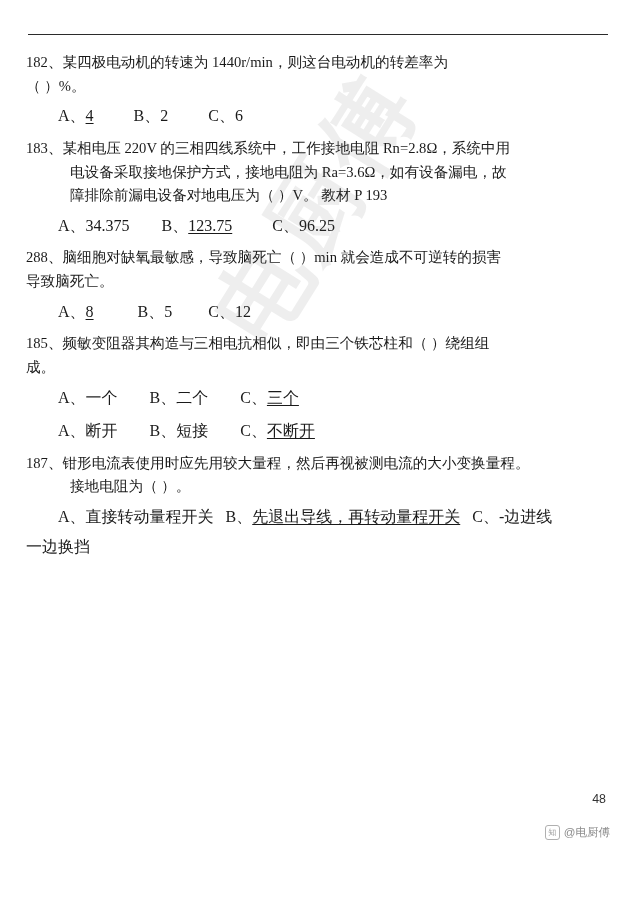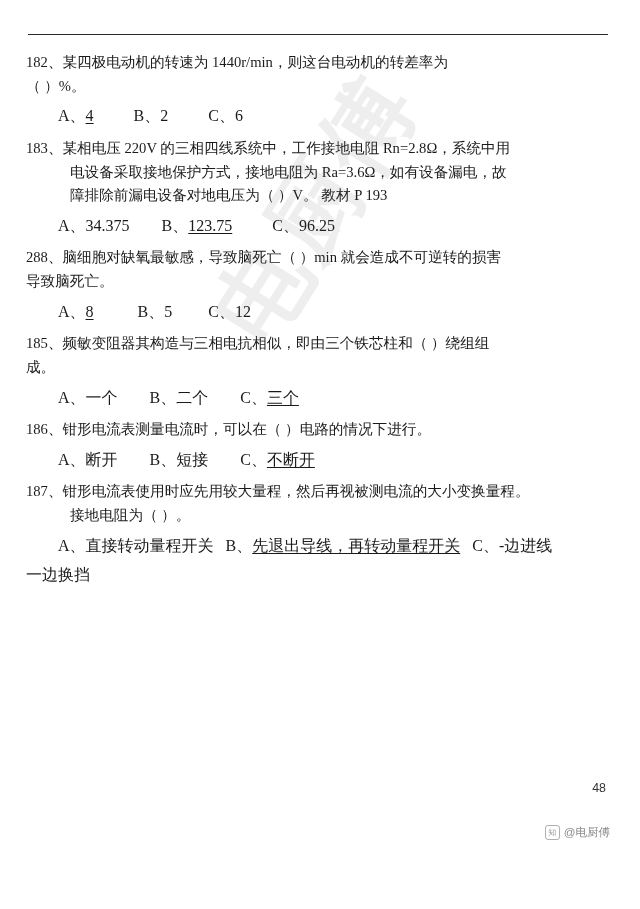--- a/index.html
+++ b/index.html
@@ -49,21 +49,21 @@
     padding-left: 32px;
     white-space: pre;
   }
   .opts .u {
     text-decoration: underline;
     text-underline-offset: 2px;
   }
   .page-num {
     position: absolute;
     right: 34px;
-    bottom: 63px;
+    bottom: 52px;
     font-size: 12.4px;
     color: #333;
     font-family: "Liberation Sans", sans-serif;
   }
   .watermark {
     position: absolute;
     left: 0;
     top: 0;
     width: 640px;
     height: 909px;
@@ -136,23 +136,20 @@
     <span class="cont nopad">导致脑死亡。</span>
   </div>
   <div class="opts">A、<span class="u">8</span>           B、5         C、12</div>
 
   <div class="q">
     <span class="body"><span>185、</span><span>频敏变阻器其构造与三相电抗相似，即由三个铁芯柱和（        ）绕组组</span></span>
     <span class="cont nopad">成。</span>
   </div>
   <div class="opts">A、一个        B、二个        C、<span class="u">三个</span></div>
 
-  <div class="q">
-    <span class="body"><span>186、</span><span>钳形电流表测量电流时，可以在（        ）电路的情况下进行。</span></span>
-  </div>
   <div class="opts">A、断开        B、短接        C、<span class="u">不断开</span></div>
 
   <div class="q">
     <span class="body"><span>187、</span><span>钳形电流表使用时应先用较大量程，然后再视被测电流的大小变换量程。</span></span>
     <span class="cont">接地电阻为（       ）。</span>
   </div>
   <div class="opts">A、直接转动量程开关   B、<span class="u">先退出导线，再转动量程开关</span>   C、-边进线</div>
   <div class="opts" style="padding-left:0;margin-top:-4px;">一边换挡</div>
 
 

